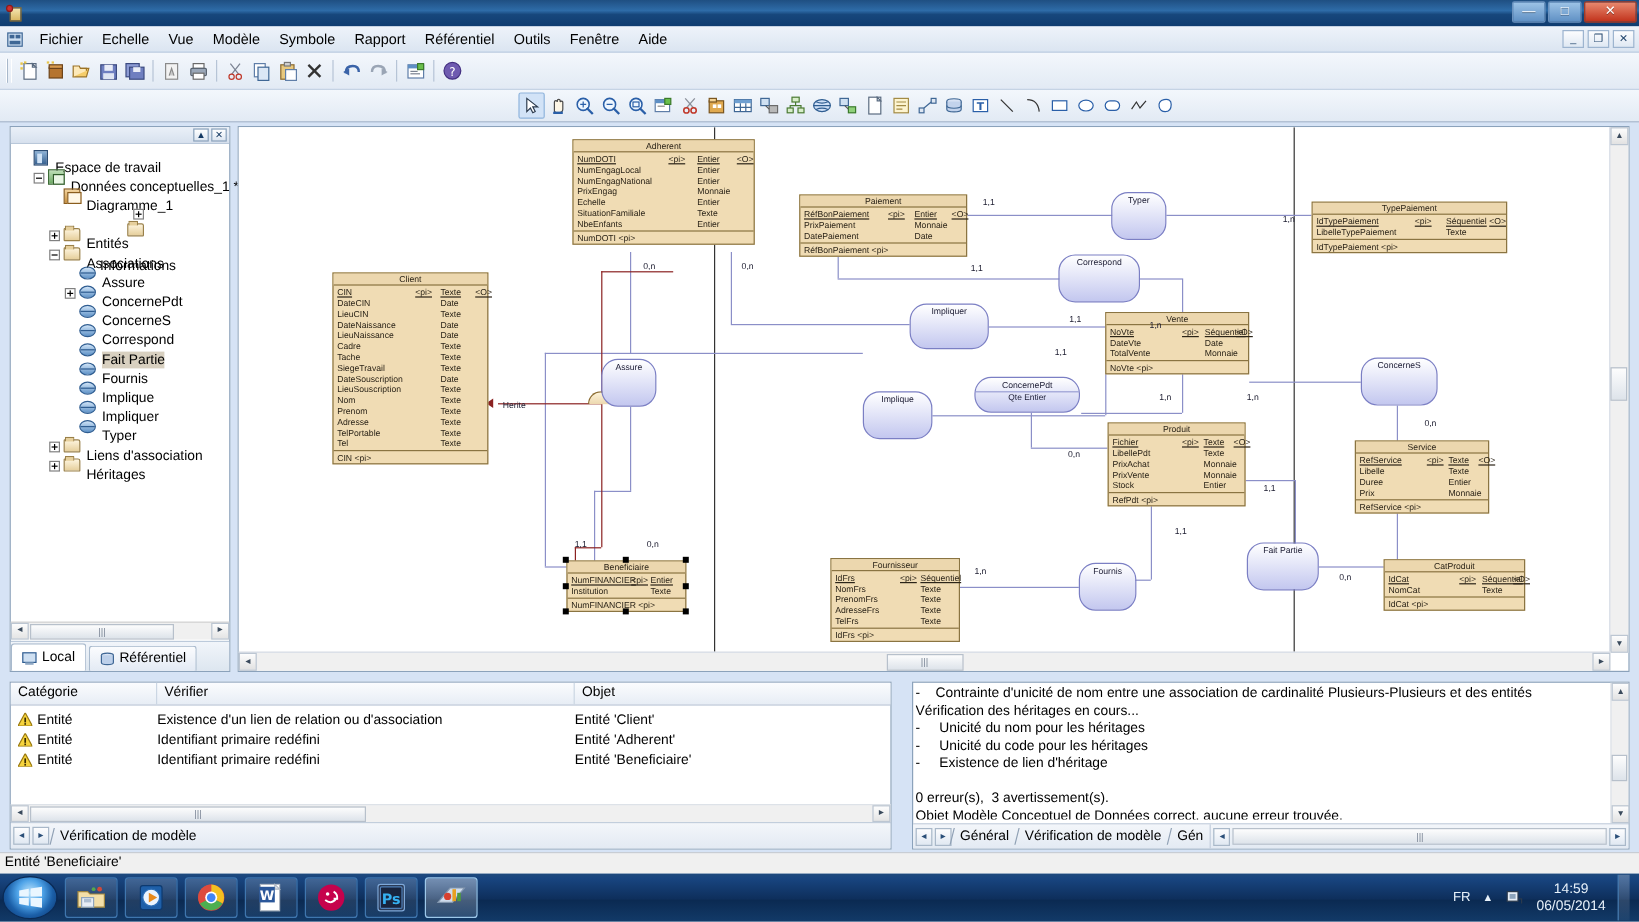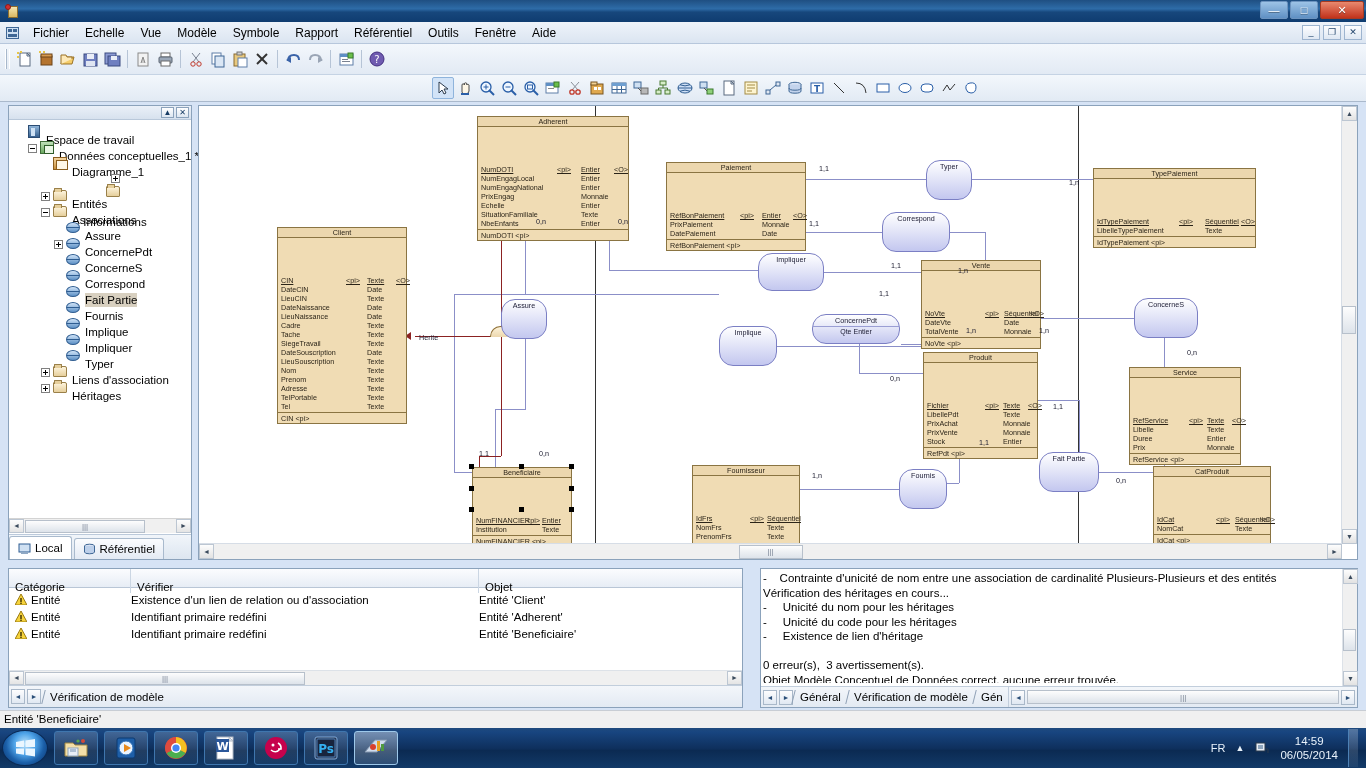--- a/index.html
+++ b/index.html
@@ -111,21 +111,21 @@
   .canvas{position:absolute;left:0;top:0;width:1143px;height:438px;overflow:hidden;background:#fff;}
   .cv-vscroll{position:absolute;right:0;top:0;width:16px;height:438px;background:#f0f0f0;border-left:1px solid #d6dde6;}
   .cv-hscroll{position:absolute;left:0;bottom:0;width:1143px;height:16px;background:#f0f0f0;border-top:1px solid #d6dde6;display:flex;align-items:center;}
   .sb-arrow{width:15px;height:15px;background:linear-gradient(to bottom,#fdfdfd,#e2e2e2);border:1px solid #bcc6d2;font-size:7px;line-height:13px;text-align:center;color:#3a4a5c;}
   .sb-thumb{background:linear-gradient(to bottom,#fdfdfd,#dde3ea);border:1px solid #b7c0cb;display:flex;align-items:center;justify-content:center;color:#7b8696;font-size:8px;}
 
   
   .ent{position:absolute;background:#f0dcb4;border:1px solid #8a7442;font-size:7.2px;color:#2b2418;}
   .ent .e-title{height:10px;line-height:10px;text-align:center;border-bottom:1px solid #8a7442;
      background:#ecd7ae;font-size:7.2px;}
-  .ent .e-body{padding:1px 0 1px 0;margin-top:37px;}
+  .ent .e-body{padding:1px 0 1px 0;}
   .ent .attr{display:flex;height:9px;line-height:9px;padding:0 3px;}
   .ent .attr .an{flex:0 0 auto;}
   .ent .attr .ap{flex:0 0 auto;}
   .ent .attr .at{flex:0 0 auto;}
   .ent .attr .ao{flex:0 0 auto;}
   .ent .attr.pk .an,.ent .attr.pk .ap,.ent .attr.pk .at,.ent .attr.pk .ao{text-decoration:underline;}
   .ent .e-foot{border-top:1px solid #8a7442;height:11px;line-height:11px;padding:0 3px;}
   .handles .h{position:absolute;width:5px;height:5px;background:#000;}
 
   
@@ -142,21 +142,21 @@
   .lnr.h{height:1px;} .lnr.v{width:1px;}
   .lnk{position:absolute;background:#333;}
   .lnk.v{width:1px;}
   .herit{position:absolute;width:21px;height:11px;border:1px solid #8a6a2f;border-bottom:none;
      border-radius:11px 11px 0 0;background:linear-gradient(to bottom,#fdf3d9,#ecd7ae);}
   .arrowR{position:absolute;width:0;height:0;border-top:4px solid transparent;border-bottom:4px solid transparent;border-right:6px solid #8b2222;}
 
   
   .resultpane{position:absolute;left:8px;top:568px;width:735px;height:140px;background:#fff;border:1px solid #8ba2bb;}
   .rp-head{display:flex;height:19px;background:linear-gradient(to bottom,#fbfcfe,#e7edf5);border-bottom:1px solid #b9c6d6;font-size:11.5px;}
-  .rp-head div{padding:12px 6px;border-right:1px solid #cbd6e3;}
+  .rp-head div{padding:2px 6px;border-right:1px solid #cbd6e3;}
   .rp-row{display:flex;height:17px;font-size:11.5px;align-items:center;}
   .rp-row .c1{width:122px;display:flex;align-items:center;gap:4px;padding-left:6px;}
   .rp-row .c2{width:348px;}
   .rp-row .c3{flex:1;}
   .warnico{width:12px;height:11px;position:relative;flex:0 0 auto;}
   .rp-hscroll{position:absolute;left:0;bottom:22px;width:733px;height:15px;background:#f0f0f0;border-top:1px solid #dde2e8;display:flex;align-items:center;}
   .rp-tabs{position:absolute;left:0;bottom:0;width:733px;height:22px;background:linear-gradient(to bottom,#f3f6fa,#e3eaf3);border-top:1px solid #c2cedc;display:flex;align-items:center;gap:2px;padding-left:2px;font-size:11.5px;}
   .navb{width:14px;height:15px;border:1px solid #a9b8c9;background:linear-gradient(to bottom,#fdfdfe,#e0e8f2);font-size:7px;line-height:13px;text-align:center;color:#2b4f78;}
   .vtab{padding:1px 6px;border-left:1px solid #8fa0b4;transform:skewX(-14deg);}
   .vtab span{display:inline-block;transform:skewX(14deg);}

